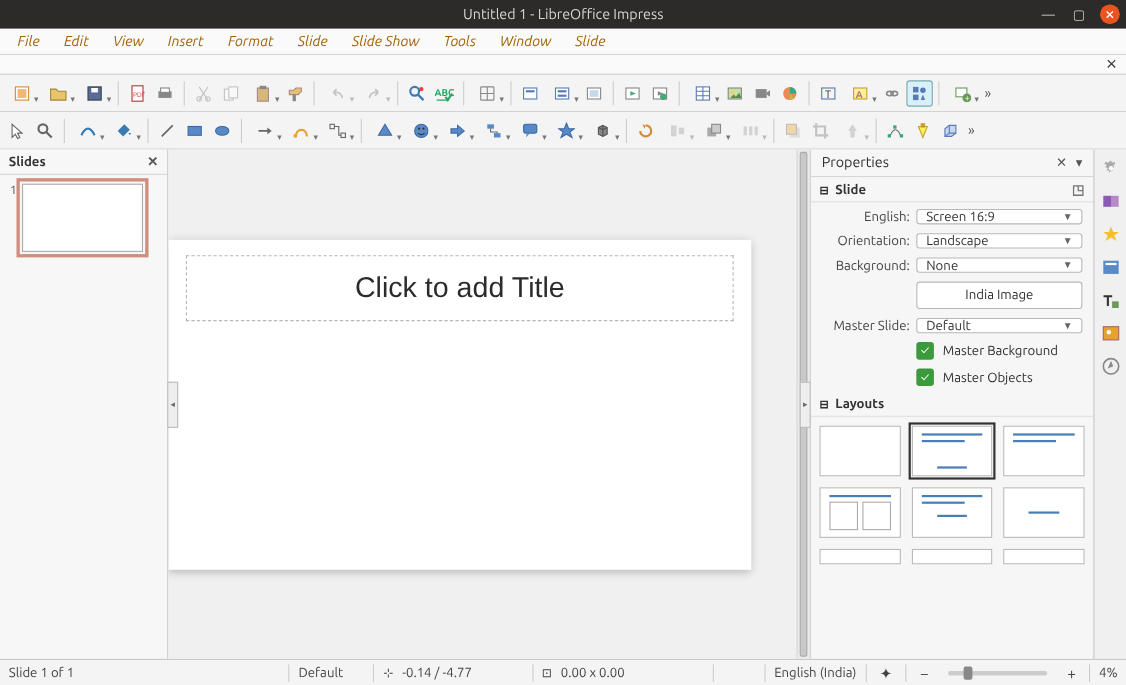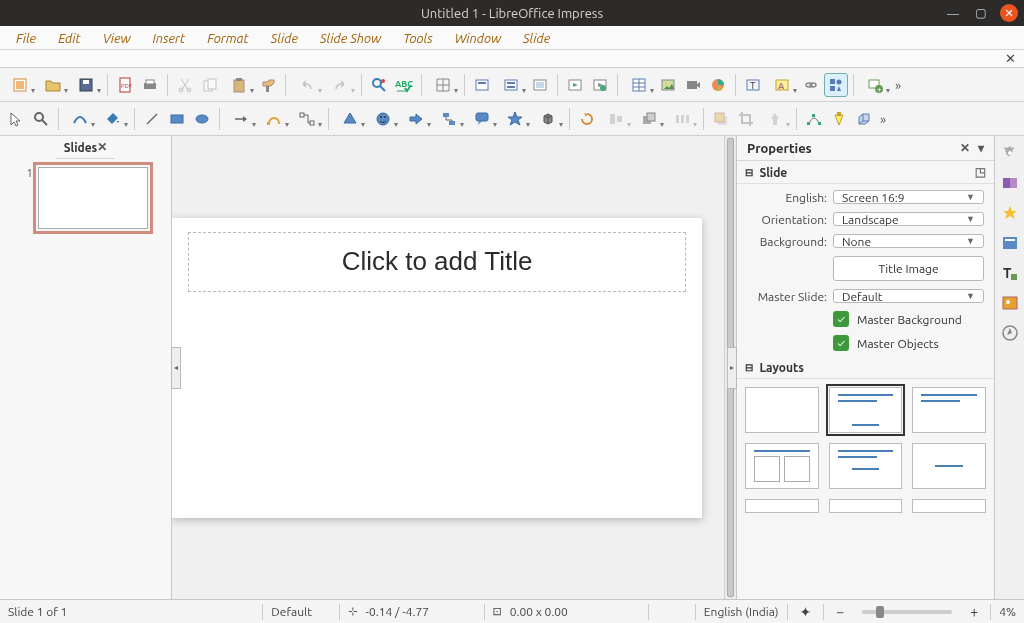--- a/index.html
+++ b/index.html
@@ -26,21 +26,21 @@
   .tbtn.wdd { width: 32px; }
   .tbtn .dd { font-size: 8px; color: #777; position: absolute; right: 1px; bottom: 2px; }
   .tsep { width: 1px; height: 22px; background: #ccc; margin: 0 4px; }
   .tbtn svg { display:block; }
   .tbtn.active { border:1px solid #7aa; background:#d9f0fb; }
 
   
   .main { flex: 1; display: flex; min-height: 0; background: #f0f0f0; }
 
   
-  .slides-panel { width: 172px; background: #f7f7f7; border-right: 1px solid #c8c8c8; display: flex; flex-direction: column; align-items: center; }
+  .slides-panel { width: 153px; background: #f7f7f7; border-right: 1px solid #c8c8c8; display: flex; flex-direction: column; }
   .panel-head { display: flex; align-items: center; justify-content: space-between; padding: 4px 8px; font-weight: bold; font-size: 12px; color: #333; border-bottom: 1px solid #d6d6d6; }
   .panel-head .closebtn { cursor: pointer; color: #555; font-size: 12px; }
   .slides-list { padding: 8px 6px; }
   .slide-thumb { background: #fff; width: 110px; height: 62px; border: 1px solid #aaa; position: relative; margin-left: 14px; }
   .slide-thumb.sel { outline: 3px solid #d08c7c; outline-offset: 2px; }
   .slide-num { position: absolute; left: -12px; top: -1px; font-size: 11px; color: #555; }
 
   
   .workspace { flex: 1; display: flex; position: relative; }
   .scrollv { width: 12px; background: #eaeaea; border-left: 1px solid #d0d0d0; display:flex; flex-direction:column;}
@@ -48,21 +48,21 @@
   .workarea { flex: 1; background: #f0f0f0; position: relative; overflow: hidden; display: flex; align-items: center; }
   .slide-expand { position:absolute; left:-1px; top:50%; transform:translateY(-50%); width:10px; height:42px; background:#eee; border:1px solid #bbb; display:flex; align-items:center; justify-content:center; font-size:8px; color:#666; cursor:pointer; z-index:2;}
   .slide-expand.right-e { left:auto; right:-1px;}
   .slide { background: #fff; width: 530px; height: 300px; box-shadow: 0 2px 8px rgba(0,0,0,.25); padding: 14px 16px; display: flex; flex-direction: column; gap: 12px; }
   .ph { border: 1px dashed #b8b8b8; display: flex; align-items: center; justify-content: center; color: #2b2b2b; font-family: "Liberation Sans", sans-serif; }
   .ph.title { height: 60px; font-size: 26px; align-items: center;}
   .ph.body { flex: 1; font-size: 19px; align-items:flex-start; padding-top:60px;}
 
   
   .props-panel { width: 258px; background: #f6f6f6; border-left: 1px solid #c8c8c8; display: flex; flex-direction: column; }
-  .props-head { display: flex; justify-content: space-between; align-items: center; padding: 5px 10px; font-weight: bold; border-bottom: 1px solid #d6d6d6; }
+  .props-head { display: flex; justify-content: space-between; align-items: center; padding: 5px 10px; font-weight: normal; border-bottom: 1px solid #d6d6d6; }
   .props-head .icos { display:flex; gap:8px; }
   .props-head .ico { cursor: pointer; color:#555; font-size:12px;}
   .section-head { display: flex; align-items: center; gap: 6px; padding: 4px 8px; font-weight: bold; font-size: 12px; color: #333; border-bottom: 1px solid #e0e0e0; }
   .section-head .exp { font-size: 10px; }
   .section-head .more { margin-left: auto; cursor: pointer; color: #777; }
   .form { padding: 6px 10px; display: grid; grid-template-columns: 80px 1fr; gap: 8px 6px; align-items: center; font-size: 12px; }
   .form label { text-align: right; color: #444; }
   .select { display: flex; align-items: center; justify-content: space-between; background: #fff; border: 1px solid #b8b8b8; border-radius: 3px; padding: 4px 8px; height: 14px; cursor: pointer; }
   .select .cv { color: #333; }
   .select .ar { font-size: 9px; color: #666; }
@@ -562,21 +562,21 @@
       <label>Orientation:</label>
       <div class="select">
         <span class="cv">Landscape</span>
           <span class="ar">▼</span>
       </div>
       <label>Background:</label>
       <div class="select">
         <span class="cv">None</span>
           <span class="ar">▼</span>
       </div>
-      <div class="btn">Title Image</div>
+      <div class="btn">India Image</div>
       <label>Master Slide:</label>
       <div class="select">
         <span class="cv">Default</span>
           <span class="ar">▼</span>
       </div>
       <div class="cbx">
         <span class="chk">✓</span>
         <span>Master Background</span>
       </div>
       <div class="cbx">

